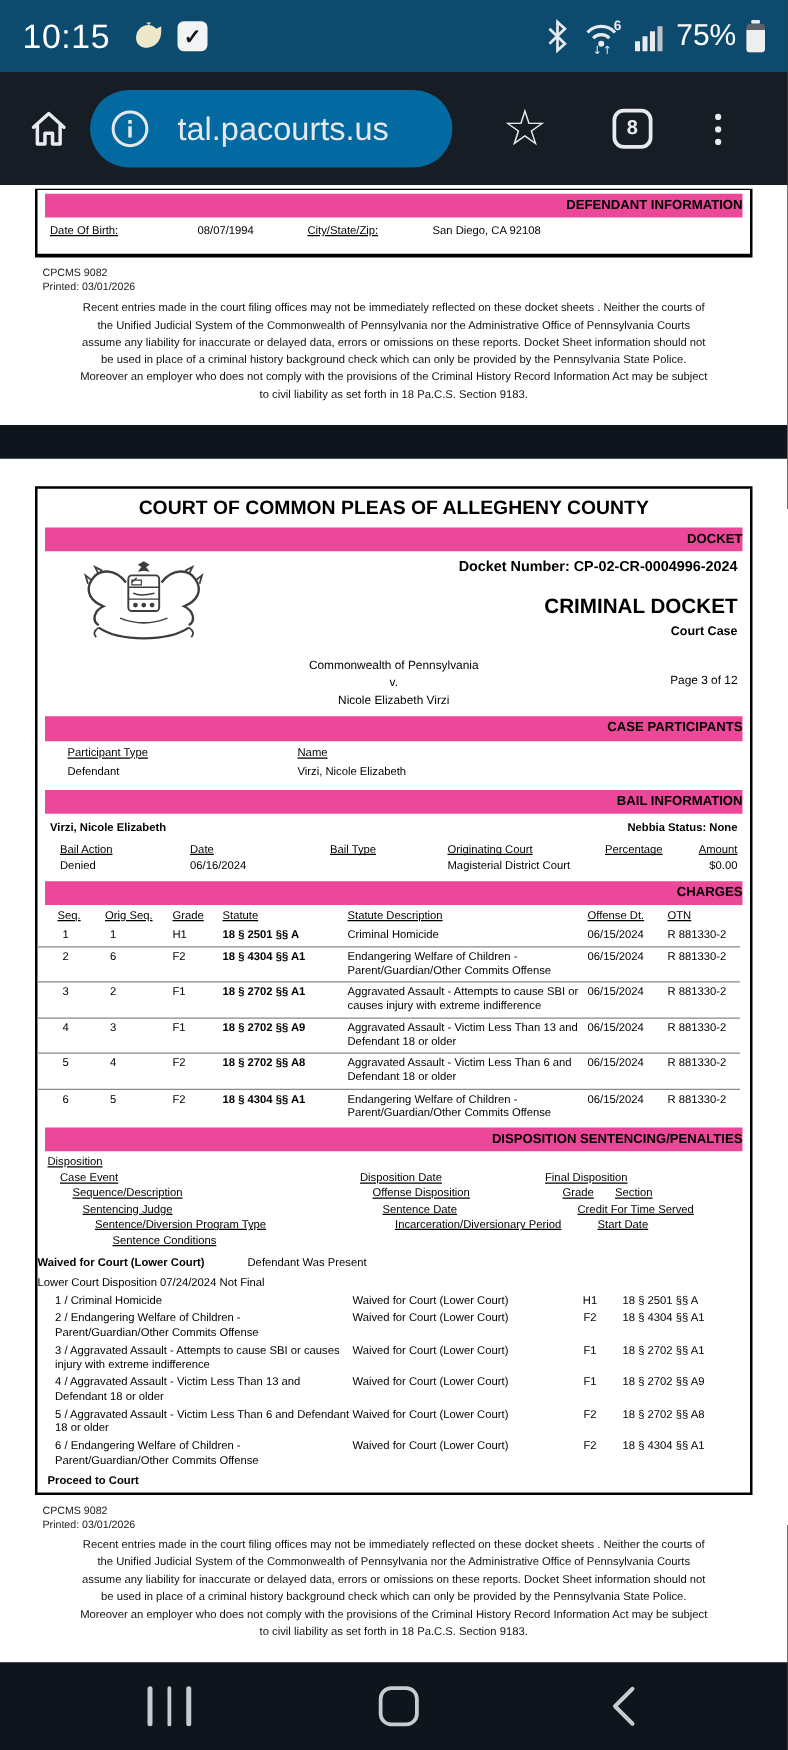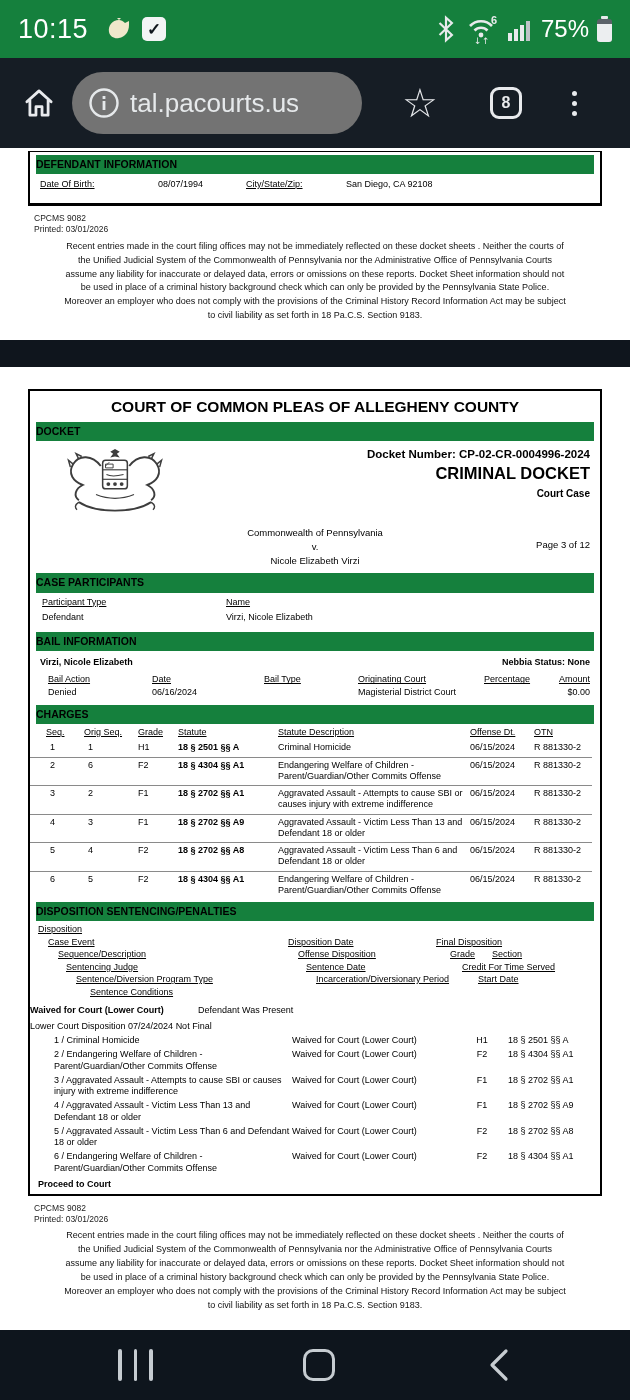--- a/index.html
+++ b/index.html
@@ -1,69 +1,69 @@
 <!DOCTYPE html>
 <html><head>
 <meta charset="utf-8">
 <style>
   * { margin:0; padding:0; box-sizing:border-box; }
   html,body { width:630px; height:1400px; overflow:hidden; background:#000; }
   body { display:flex; flex-direction:column; font-family:"Liberation Sans", sans-serif; }
 
   
-  .status-bar { height:58px; background:#15803d; color:#fff; display:flex; align-items:center; padding:0 18px; flex:0 0 auto; }
+  .status-bar { height:58px; background:#0c4a6e; color:#fff; display:flex; align-items:center; padding:0 18px; flex:0 0 auto; }
   .sb-time { font-size:27px; font-weight:400; letter-spacing:0.5px; }
   .sb-left { display:flex; align-items:center; gap:10px; }
   .leaf { width:26px; height:24px; margin-left:8px; }
   .chkbox { width:24px; height:24px; background:#f2f4f5; border-radius:5px; color:#10161d; font-size:17px; font-weight:bold; display:flex; align-items:center; justify-content:center; }
   .sb-right { margin-left:auto; display:flex; align-items:center; gap:8px; }
   .sb-pct { font-size:24px; }
   .batt { width:15px; height:26px; position:relative; }
   .batt .nub { position:absolute; top:0; left:4px; width:7px; height:3px; background:#e8eaec; border-radius:1px; }
   .batt .body { position:absolute; top:3px; left:0; width:15px; height:23px; background:#5b6269; border-radius:3px; overflow:hidden; }
   .batt .fill { position:absolute; bottom:0; left:0; width:100%; height:78%; background:#eceef0; }
 
   
   .browser-bar { height:90px; background:#161d25; display:flex; align-items:center; padding:0 22px; gap:16px; flex:0 0 auto; }
   .home-ic { width:34px; height:34px; }
-  .url-pill { height:62px; width:290px; background:#737373; border-radius:31px; display:flex; align-items:center; padding:0 16px; gap:10px; }
+  .url-pill { height:62px; width:290px; background:#0369a1; border-radius:31px; display:flex; align-items:center; padding:0 16px; gap:22px; }
   .info-ic { width:32px; height:32px; flex:0 0 auto; }
   .url-text { color:#e6e9eb; font-size:26px; white-space:nowrap; overflow:hidden; }
   .star-btn { font-size:40px; color:#e8eaed; line-height:1; margin-left:24px; }
   .tab-btn { width:32px; height:32px; border:3px solid #e8eaed; border-radius:9px; color:#e8eaed; font-size:16px; font-weight:bold; display:flex; align-items:center; justify-content:center; margin-left:36px; }
   .kebab { display:flex; flex-direction:column; gap:5px; margin-left:34px; }
   .kebab i { width:5px; height:5px; border-radius:50%; background:#e8eaed; }
 
   
   .content { flex:1 1 auto; background:#fff; color:#000; overflow:hidden; font-size:9px; line-height:1.25; }
   .u { text-decoration:underline; }
   .b { font-weight:bold; }
-  .bar { background:#15803d; text-align:left; font-weight:bold; font-size:10.5px; padding:3px 0; margin:3px 6px; }
+  .bar { background:#ec4899; text-align:right; font-weight:bold; font-size:10.5px; padding:3px 0; margin:3px 6px; }
   .page { margin:0 28px; border:2px solid #000; background:#fff; }
 
   .page-partial { margin-top:3px; border-top-width:1px; border-bottom-width:3px; padding-bottom:13px; }
   .dob-row { display:grid; grid-template-columns:118px 88px 100px 1fr; padding:2px 8px 0 10px; }
 
   .doc-footer { display:flex; justify-content:space-between; margin:7px 34px 0; font-size:8.5px; color:#222;flex-direction:column; }
   .disclaimer { width:505px; margin:5px auto 0; text-align:center; font-size:9px; line-height:1.55; color:#111; }
   .page-break { height:27px; background:#0f151d; margin-top:17px; }
 
   .court-title { text-align:center; font-size:15.5px; font-weight:bold; padding:6px 0 3px; }
   .docket-bar { margin:2px 6px; }
   .hdr-row { display:flex; padding:4px 8px 0 14px; }
   .coa { width:118px; height:76px; flex:0 0 auto; margin-left:12px; }
   .hdr-right { margin-left:auto; text-align:right; padding-right:2px; }
   .hdr-right .dn { font-size:11.5px; font-weight:bold; }
-  .hdr-right .cd { font-size:16.5px; font-weight:bold; margin-top:2px; }
+  .hdr-right .cd { font-size:16.5px; font-weight:bold; margin-top:14px; }
   .hdr-right .cc { font-size:10px; font-weight:bold; margin-top:4px; }
   .caption { position:relative; text-align:center; font-size:9.5px; padding:2px 0 4px; }
   .caption div { margin-top:2px; }
   .page-label { position:absolute; right:10px; top:16px; font-size:9.5px; }
 
-  .cp-grid { display:grid; grid-template-columns:184px 1fr; padding:1px 8px 3px 12px; row-gap:1px; }
+  .cp-grid { display:grid; grid-template-columns:184px 1fr; padding:1px 8px 3px 12px; row-gap:1px;margin-left:12px; }
   .bail-name-row { display:flex; justify-content:space-between; padding:3px 10px 6px 10px; font-weight:bold; }
   .bail-grid { display:grid; grid-template-columns:104px 112px 94px 126px 72px 1fr; padding:0 10px 4px 18px; row-gap:3px; }
   .bail-grid .amt { text-align:right; }
 
   .chg-grid { display:grid; grid-template-columns:38px 54px 40px 100px 192px 64px 1fr; padding:0 8px 0 16px; }
   .chg-head { margin-bottom:2px; }
   .chg-row { padding-top:2px; padding-bottom:3px; border-bottom:1px solid #8a8a8a; margin:0 8px 0 0; }
   .chg-rows .chg-row:last-child { border-bottom:none; }
   .chg-row .num { padding-left:4px; }
 
@@ -72,21 +72,21 @@
   .dl-l1 { left:8px; } 
   .dl2-a { left:18px; } .dl2-b { left:258px; } .dl2-c { left:406px; }
   .dl3-a { left:28px; } .dl3-b { left:268px; } .dl3-c { left:420px; } .dl3-d { left:462px; }
   .dl4-a { left:36px; } .dl4-b { left:276px; } .dl4-c { left:432px; }
   .dl5-a { left:46px; } .dl5-b { left:286px; } .dl5-c { left:448px; }
   .dl6-a { left:60px; }
   .dispo-group { position:relative; height:14px; margin-top:6px; }
   .dg-note { left:168px; }
   .dispo-event { position:relative; height:13px; margin-top:2px; }
   .dispo-rows { margin-top:1px; }
-  .dispo-row { display:grid; grid-template-columns:238px 164px 52px 1fr; padding-left:24px; padding-right:8px; margin-bottom:3px; }
+  .dispo-row { display:grid; grid-template-columns:238px 164px 52px 1fr; padding-left:14px; padding-right:8px; margin-bottom:3px; }
   .dispo-row .grade { text-align:center; }
   .proceed { font-weight:bold; padding:2px 0 4px 8px; }
 
   
   .nav-bar { height:70px; background:#0e151d; display:flex; align-items:center; justify-content:space-between; padding:0 118px; flex:0 0 auto; }
   .recents { display:flex; gap:12px; }
   .recents i { width:3.5px; height:32px; background:#c6ccd1; border-radius:2px; }
   .home-sq { width:32px; height:32px; border:3.5px solid #c6ccd1; border-radius:10px; }
   .back-ic { width:26px; height:34px; }
 </style>

